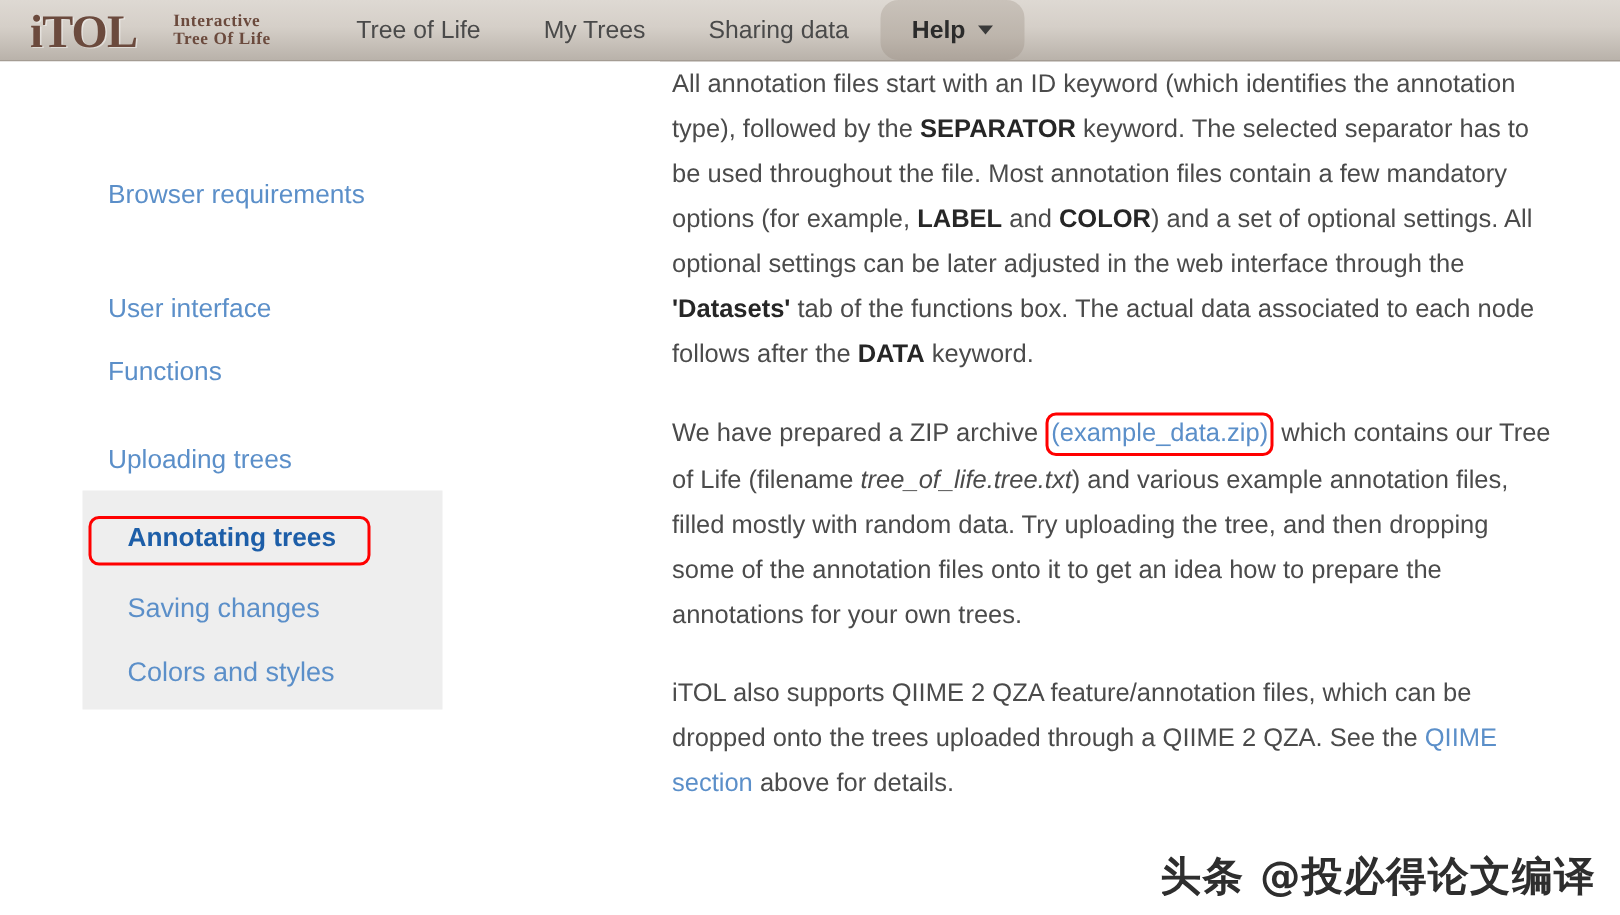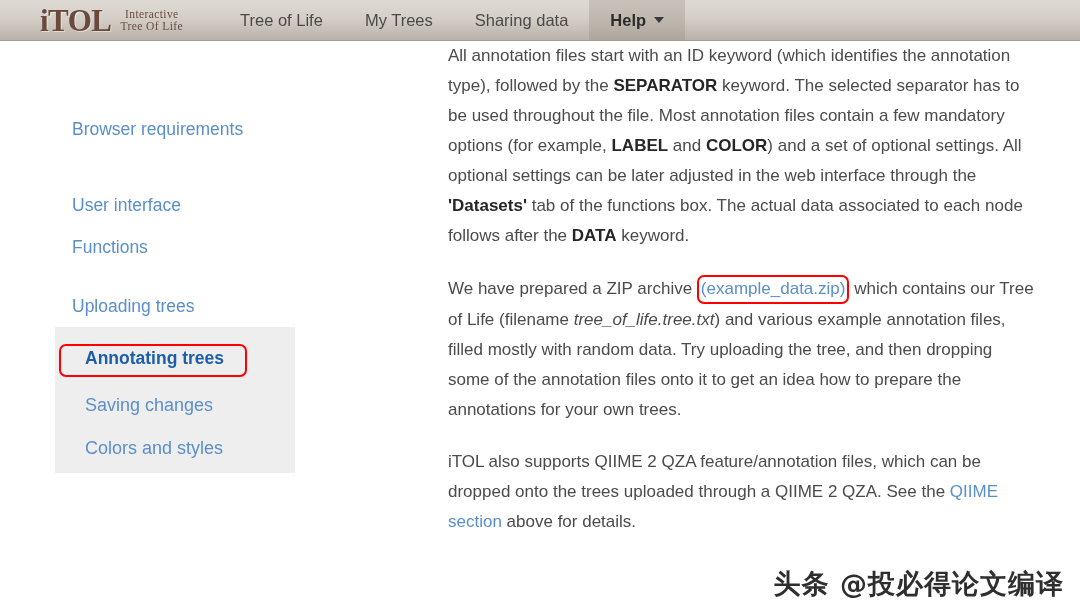--- a/index.html
+++ b/index.html
@@ -20,60 +20,60 @@
   
   #navbar {
     position: absolute; left: 0; top: 0;
     width: 1080px; height: 41px;
     background: linear-gradient(to bottom, #ded9d3 0%, #d5cfc8 45%, #b9b2aa 100%);
     border-bottom: 1px solid #a49c93;
     display: flex; align-items: stretch;
   }
   #brand {
     display: flex; align-items: center;
-    padding-left: 40px; padding-right: 14px;
+    padding-left: 20px; padding-right: 14px;
     height: 100%;
     user-select: none;
   }
   .brand-mark {
     font-family: "Liberation Serif", serif;
     font-weight: bold;
     font-size: 31px;
     letter-spacing: -0.5px;
     line-height: 1;
     color: #6b4a3d;
     text-shadow: 1px 1px 0 rgba(255,255,255,0.45);
   }
   .brand-sub {
-    margin-left: 9px;
+    margin-left: 24px;
     line-height: 1.05;
     color: #6b4a3d;
     font-family: "Liberation Serif", serif;
-    font-weight: normal;
+    font-weight: bold;
     font-size: 11px;
     letter-spacing: 0.4px;
-    text-align: center;
   }
   .brand-sub div:first-child { font-size: 11.5px; }
   .brand-sub div:last-child { font-size: 11.5px; }
 
   #navlinks { display: flex; align-items: stretch; margin-left: 22px; }
   .navitem {
     display: flex; align-items: center;
     padding: 0 21px;
     height: 100%;
     font-size: 16.5px;
     color: #4a4a4a;
     cursor: pointer;
     white-space: nowrap;
   }
   .navitem.active {
     background: linear-gradient(to bottom, #c9c2ba 0%, #bdb5ac 60%, #ada49b 100%);
     color: #2b2b2b;
     font-weight: bold;
+    border-radius: 12px;
   }
   .caret {
     display: inline-block;
     margin-left: 8px;
     width: 0; height: 0;
     border-left: 5px solid transparent;
     border-right: 5px solid transparent;
     border-top: 6px solid #3a3a3a;
   }
 

